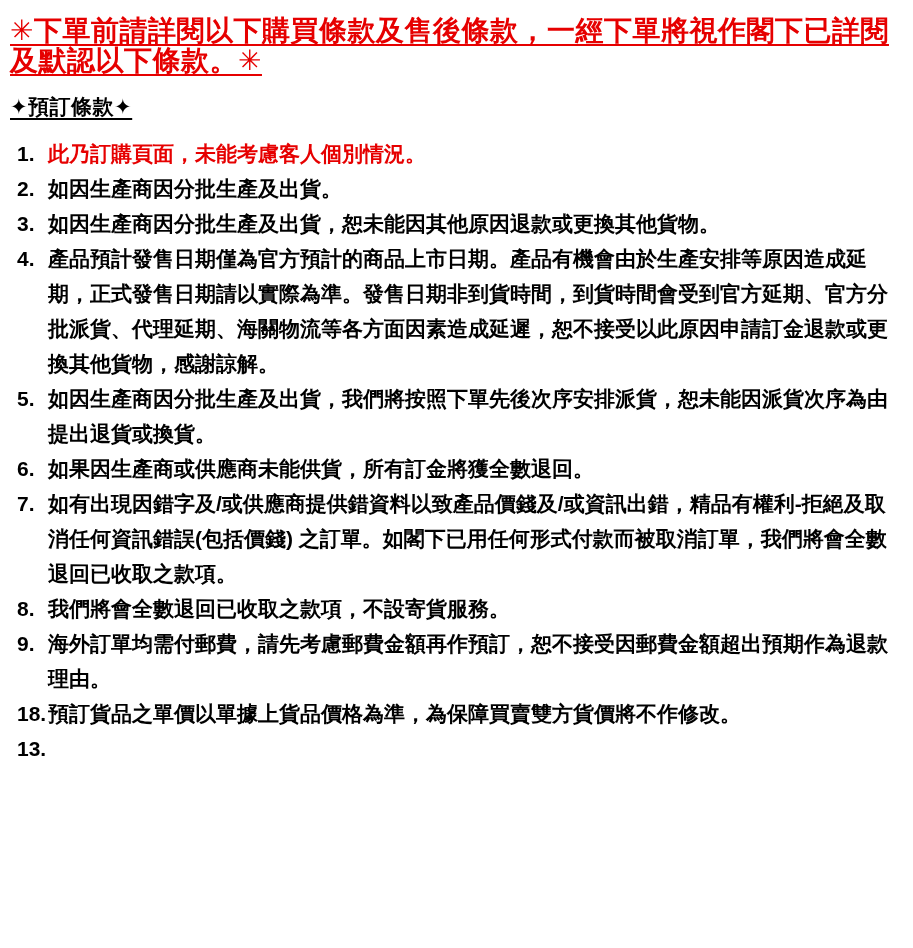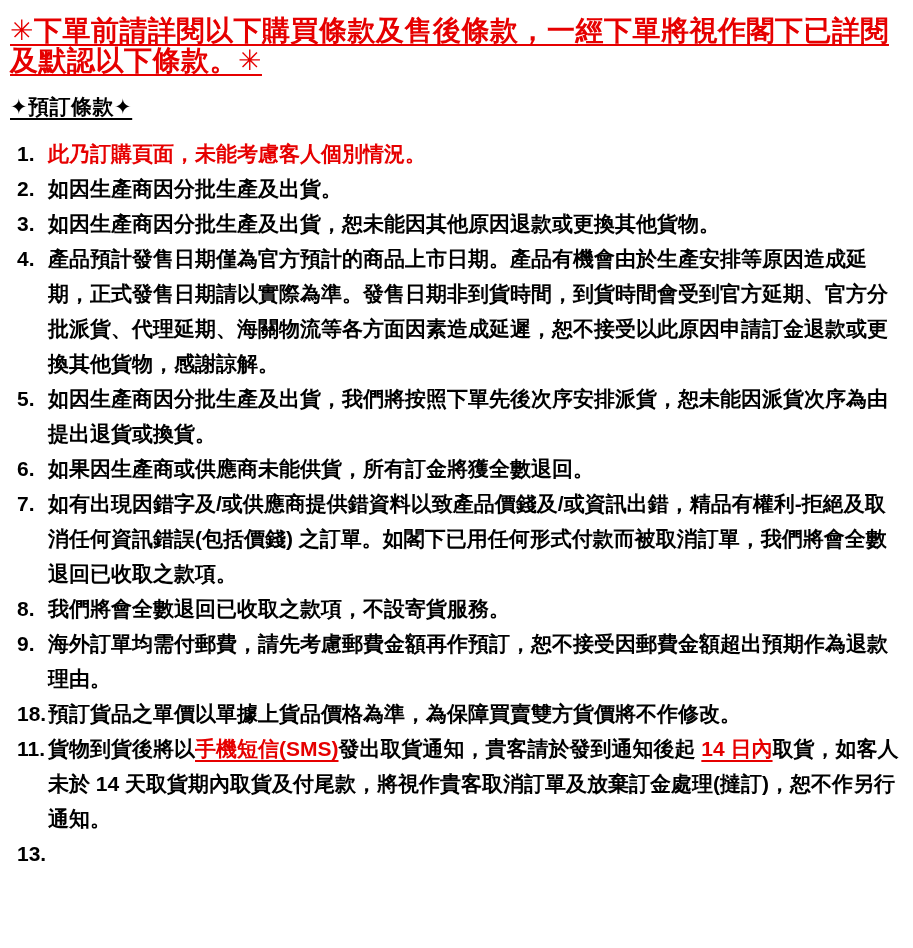--- a/index.html
+++ b/index.html
@@ -107,20 +107,16 @@
     </div>
     <div class="item">
       <span class="num">9.</span>
       <span class="text"><span class="seg-normal">海外訂單均需付郵費，請先考慮郵費金額再作預訂，恕不接受因郵費金額超出預期作為退款理由。</span></span>
     </div>
     <div class="item">
       <span class="num">18.</span>
       <span class="text"><span class="seg-normal">預訂貨品之單價以單據上貨品價格為準，為保障買賣雙方貨價將不作修改。</span></span>
     </div>
     <div class="item">
-      <span class="num">11.</span>
-      <span class="text"><span class="seg-normal">貨物到貨後將以</span><span class="seg-red-underline">手機短信(SMS)</span><span class="seg-normal">發出取貨通知，貴客請於發到通知後起 </span><span class="seg-red-underline">14 日內</span><span class="seg-normal">取貨，如客人未於 14 天取貨期內取貨及付尾款，將視作貴客取消訂單及放棄訂金處理(撻訂)，恕不作另行通知。</span></span>
-    </div>
-    <div class="item">
       <span class="num">13.</span>
       <span class="text"></span>
     </div>
   </div>
 
 </body></html>

